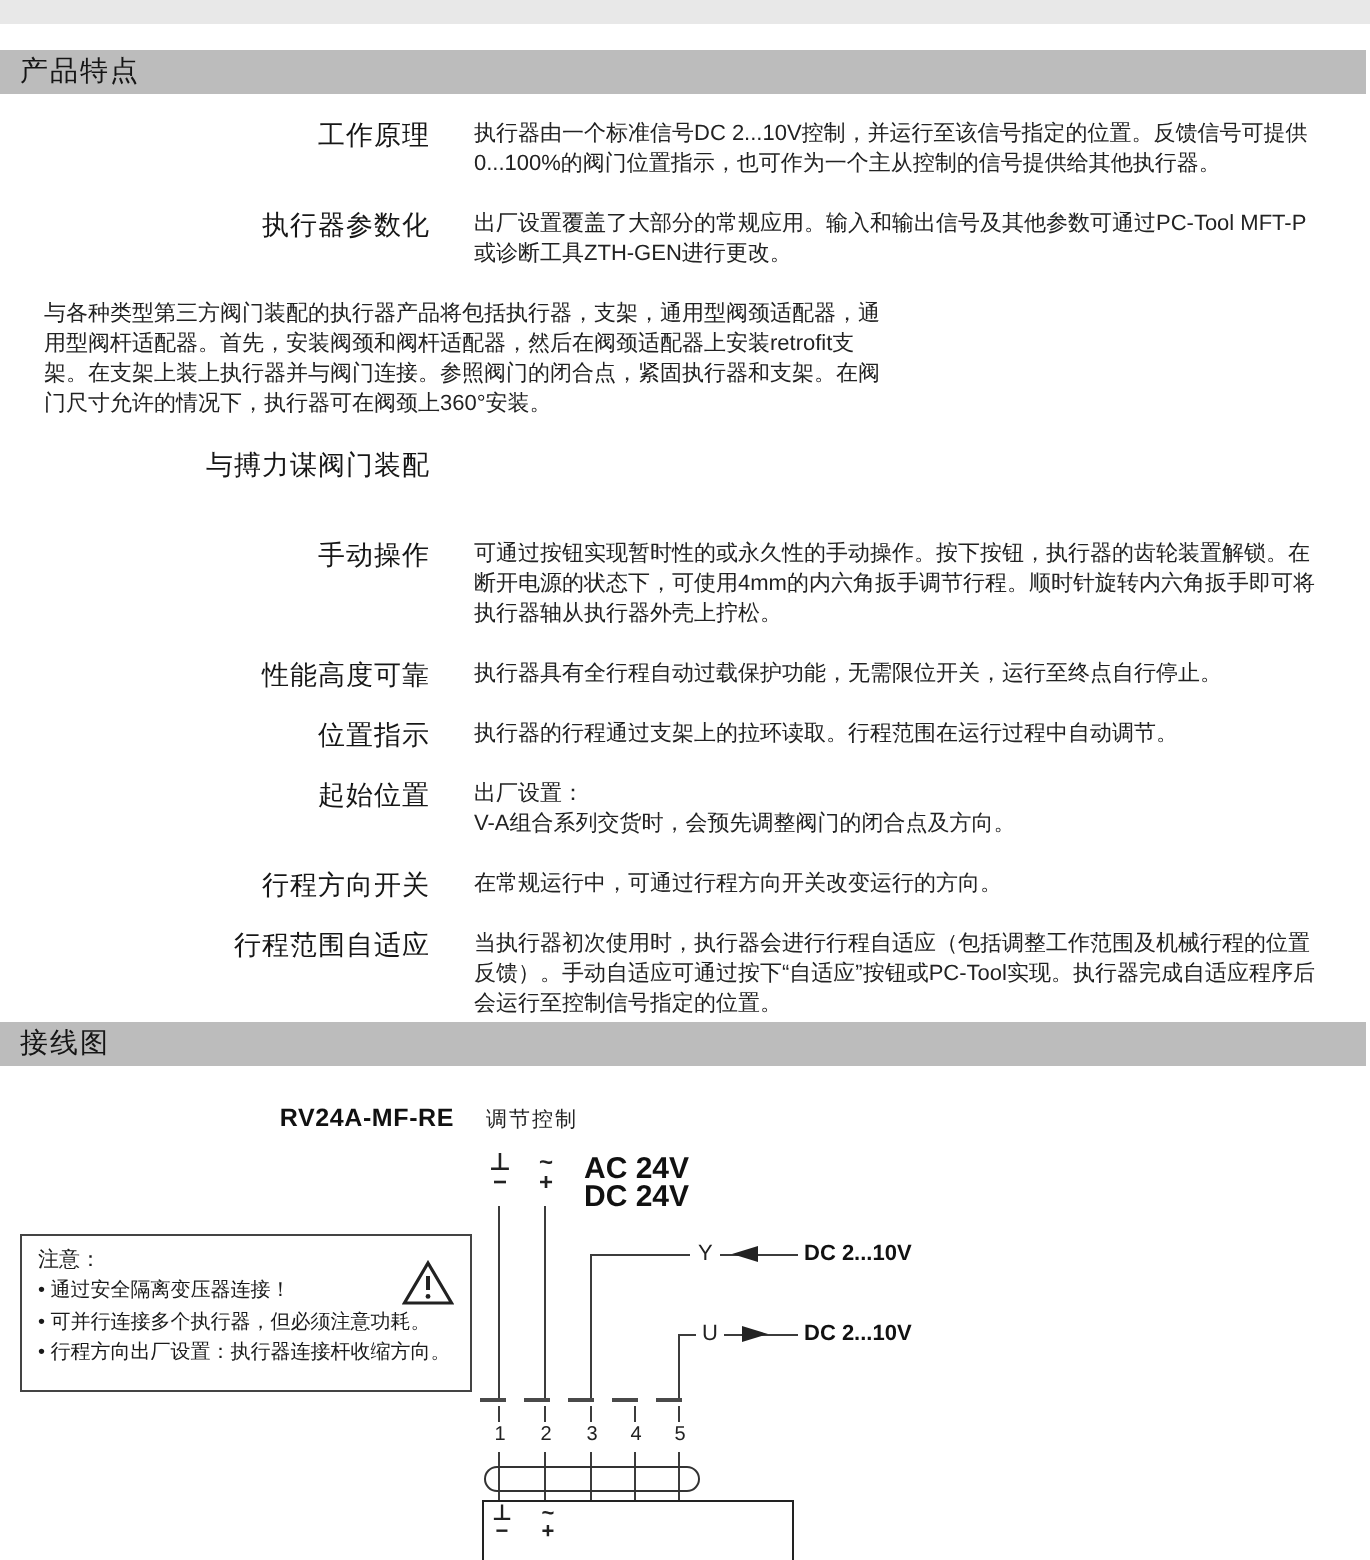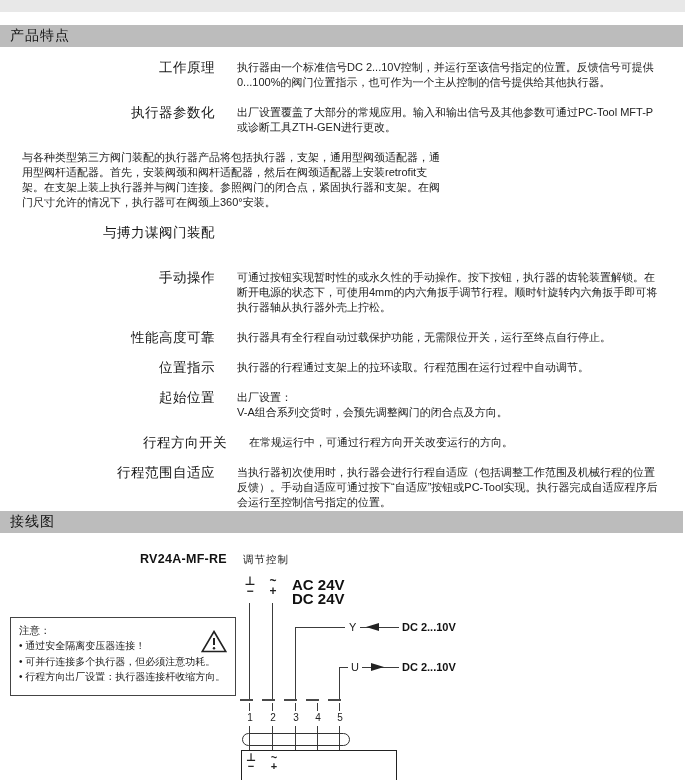--- a/index.html
+++ b/index.html
@@ -84,21 +84,21 @@
     </div>
     <div class="feat-row" style="min-height:15px;">
       <div class="flabel">位置指示</div>
       <div class="ftext">执行器的行程通过支架上的拉环读取。行程范围在运行过程中自动调节。</div>
     </div>
     <div class="feat-row" style="min-height:30px;">
       <div class="flabel">起始位置</div>
       <div class="ftext">出厂设置：
 V-A组合系列交货时，会预先调整阀门的闭合点及方向。</div>
     </div>
-    <div class="feat-row" style="min-height:15px;padding-left:12px;">
+    <div class="feat-row" style="min-height:15px;">
       <div class="flabel">行程方向开关</div>
       <div class="ftext">在常规运行中，可通过行程方向开关改变运行的方向。</div>
     </div>
     <div class="feat-row" style="min-height:45px;">
       <div class="flabel">行程范围自适应</div>
       <div class="ftext">当执行器初次使用时，执行器会进行行程自适应（包括调整工作范围及机械行程的位置反馈）。手动自适应可通过按下“自适应”按钮或PC-Tool实现。执行器完成自适应程序后会运行至控制信号指定的位置。</div>
     </div>
   </div>
 
   <div class="bar" style="top:499px;">

